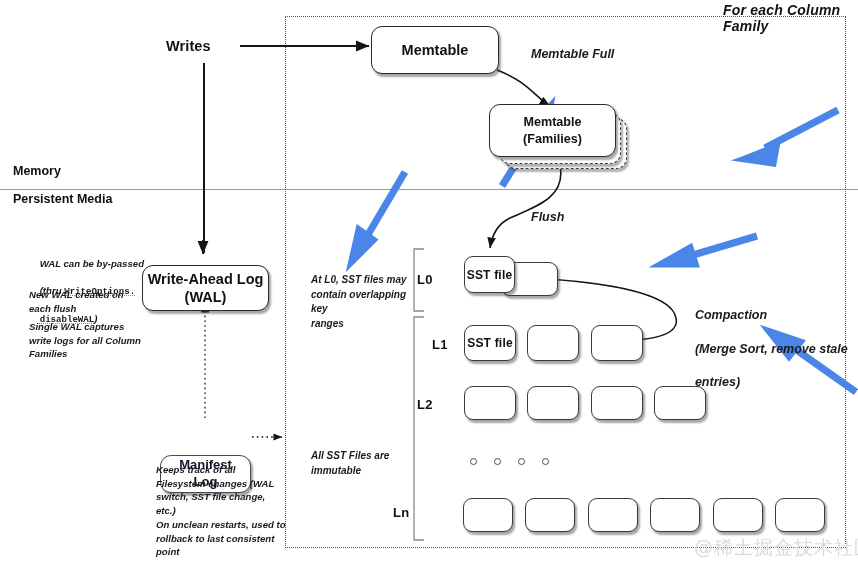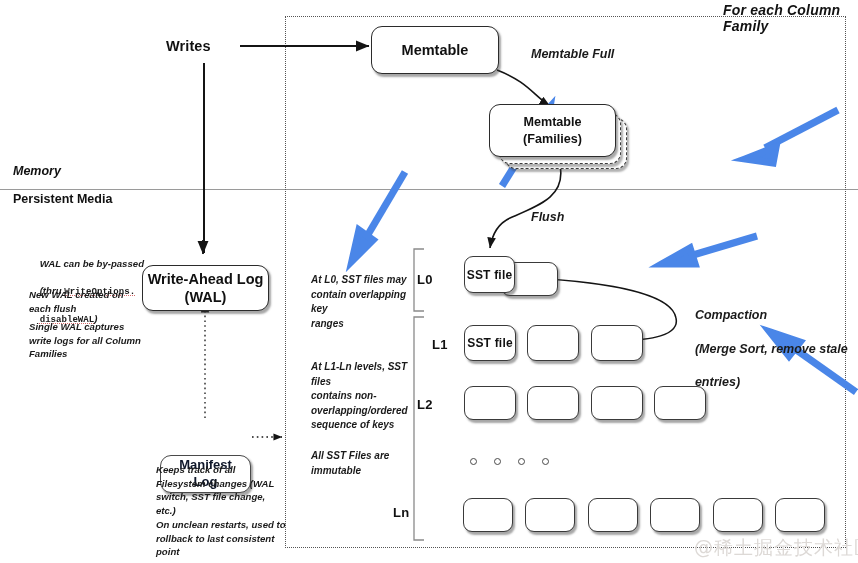--- a/index.html
+++ b/index.html
@@ -59,21 +59,21 @@
 </style>
 </head>
 <body>
 
 <div id="stage">
 
   <div class="hrule" style="left:0;top:189px;width:858px;"></div>
 
   <div class="cfbox" style="left:285px;top:16px;width:561px;height:532px;"></div>
 
-  <div class="t lbl-section" style="left:13px;top:164px;font-style:italic;">Memory</div>
+  <div class="t lbl-section" style="left:13px;top:164px;">Memory</div>
   <div class="t lbl-section" style="left:13px;top:192px;">Persistent Media</div>
 
   <div class="t lbl-cf" style="left:723px;top:2px;">For each Column Family</div>
 
   <div class="t lbl-writes" style="left:166px;top:38px;">Writes</div>
 
   <div class="vline" style="left:203px;top:63px;height:190px;"></div>
 
   <svg class="layer" viewBox="0 0 858 563" xmlns="http://www.w3.org/2000/svg">
     <defs>
@@ -172,24 +172,20 @@
 etc.)</div>
 
   <div class="t note" style="left:156px;top:518px;width:130px;">On unclean restarts, used to
 rollback to last consistent
 point</div>
 
   <div class="t note-wide" style="left:311px;top:273px;width:102px;">At L0, SST files may
 contain overlapping key
 ranges</div>
 
-  <div class="t note-wide" style="left:311px;top:360px;width:104px;">At L1-Ln levels, SST files
-contains non-
-overlapping/ordered
-sequence of keys</div>
 
   <div class="t note-wide" style="left:311px;top:449px;width:104px;">All SST Files are
 immutable</div>
 
   <div class="t lbl-level" style="left:417px;top:272px;">L0</div>
   <div class="t lbl-level" style="left:432px;top:337px;">L1</div>
   <div class="t lbl-level" style="left:417px;top:397px;">L2</div>
   <div class="t lbl-level" style="left:393px;top:505px;">Ln</div>
 
   <div class="box box-sstplain" style="left:501px;top:262px;width:57px;height:34px;"></div>

